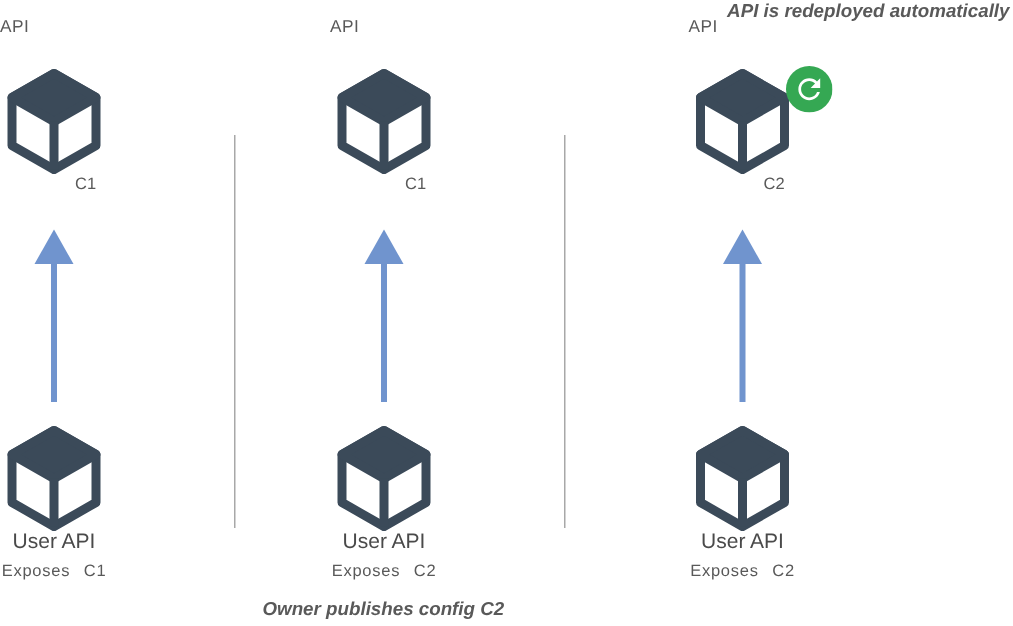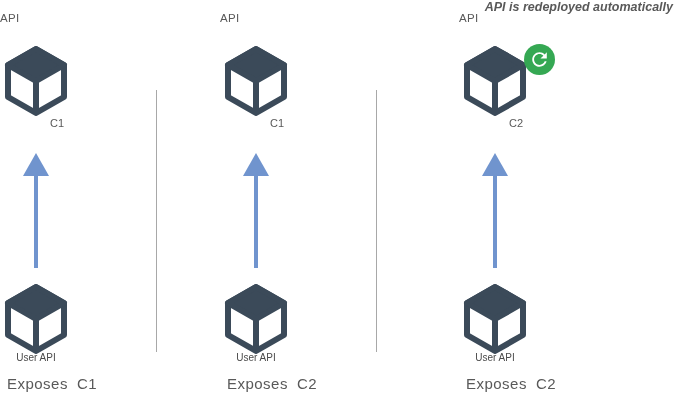--- a/index.html
+++ b/index.html
@@ -39,26 +39,26 @@
     border-right: 13px solid transparent;
     border-bottom: 23px solid #7094ce;
   }
   .arrow .shaft {
     position: absolute; left: -2px; top: 22px;
     width: 4px; height: 93px; background: #7094ce;
   }
 
   .user-label {
     position: absolute; top: 352px; left: 0; width: 100%;
-    text-align: center; font-size: 10px; color: #4a4a4a;
+    text-align: center; font-size: 14px; color: #4a4a4a;
   }
   .exposes-row {
-    position: absolute; top: 375px; left: 16px; width: 100%;
+    position: absolute; top: 375px; left: 0; width: 100%;
     display: flex; justify-content: center; gap: 9px;
-    font-size: 15px; color: #595959; letter-spacing: .5px;
+    font-size: 11px; color: #595959; letter-spacing: .5px;
   }
 
   .refresh-badge {
     position: absolute; left: 65px; top: 44px;
     width: 31px; height: 31px;
   }
   .refresh-badge svg { display: block; }
 
   
   .divider {
@@ -172,14 +172,15 @@
         <line x1="33" y1="39" x2="33" y2="71" stroke="#3b4a59" stroke-width="6"></line>
       </svg>
     </div>
     <div class="user-label">User API</div>
     <div class="exposes-row">
       <span>Exposes</span>
       <span>C2</span>
     </div>
   </section>
 
+  <div class="annotation bottom">Owner publishes config C2</div>
 
 </div>
 
 </body></html>

